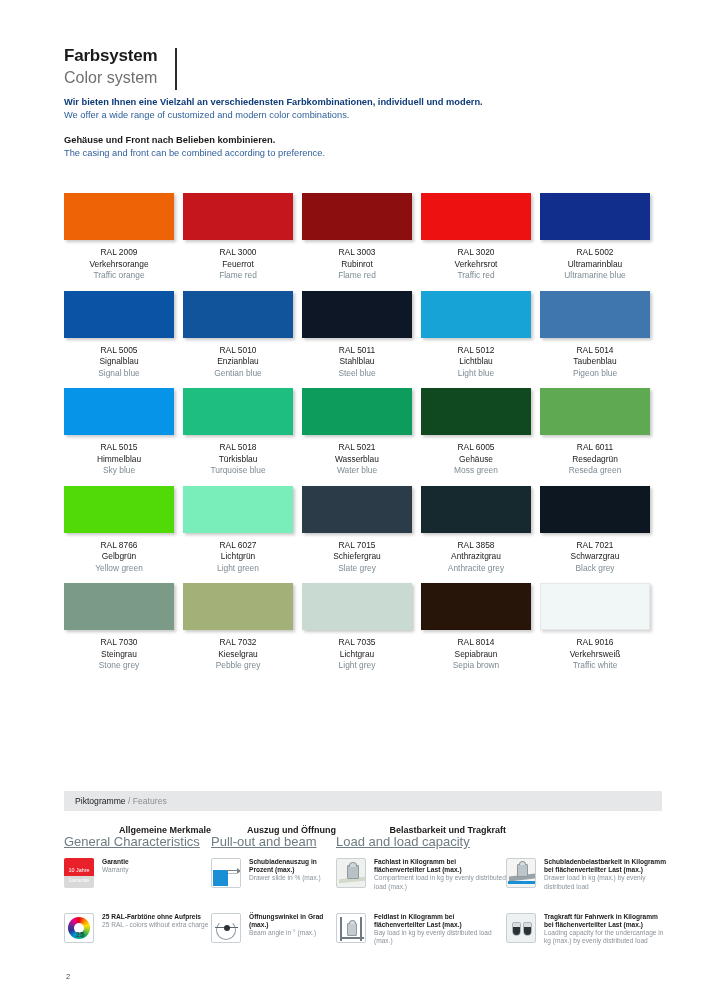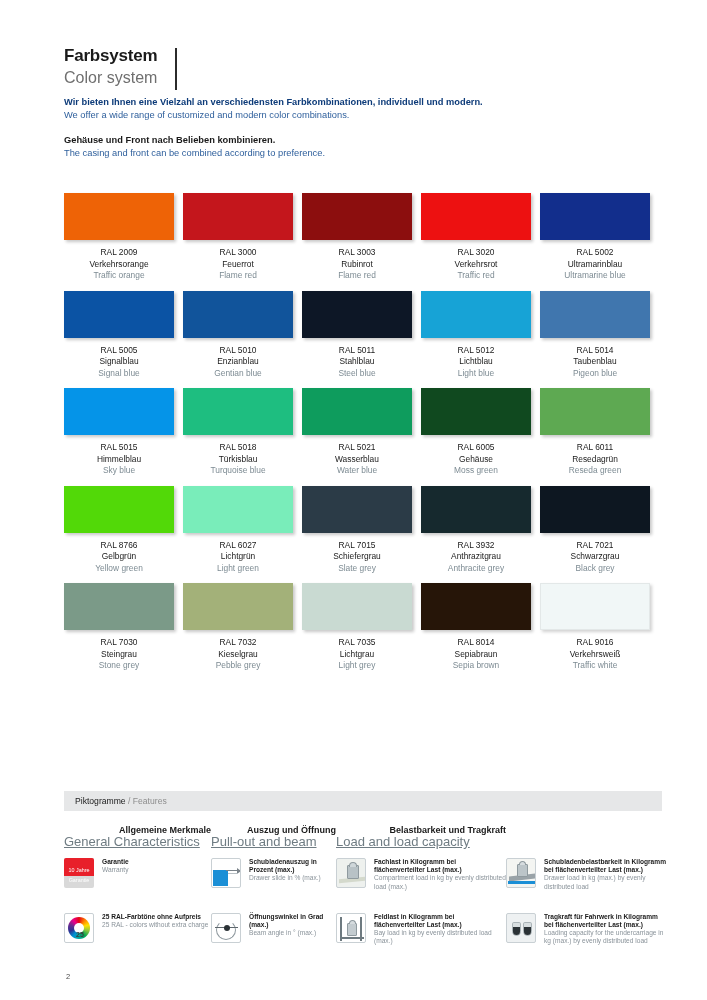--- a/index.html
+++ b/index.html
@@ -370,21 +370,21 @@
         <div class="swatch-chip" style="background: rgb(43, 59, 71);"></div>
         <div class="swatch-labels">
           <div class="sw-ral">RAL 7015</div>
           <div class="sw-de">Schiefergrau</div>
           <div class="sw-en">Slate grey</div>
         </div>
       </div>
       <div class="swatch-cell">
         <div class="swatch-chip" style="background: rgb(22, 41, 46);"></div>
         <div class="swatch-labels">
-          <div class="sw-ral">RAL 3932</div>
+          <div class="sw-ral">RAL 3858</div>
           <div class="sw-de">Anthrazitgrau</div>
           <div class="sw-en">Anthracite grey</div>
         </div>
       </div>
       <div class="swatch-cell">
         <div class="swatch-chip" style="background: rgb(13, 23, 33);"></div>
         <div class="swatch-labels">
           <div class="sw-ral">RAL 7021</div>
           <div class="sw-de">Schwarzgrau</div>
           <div class="sw-en">Black grey</div>

